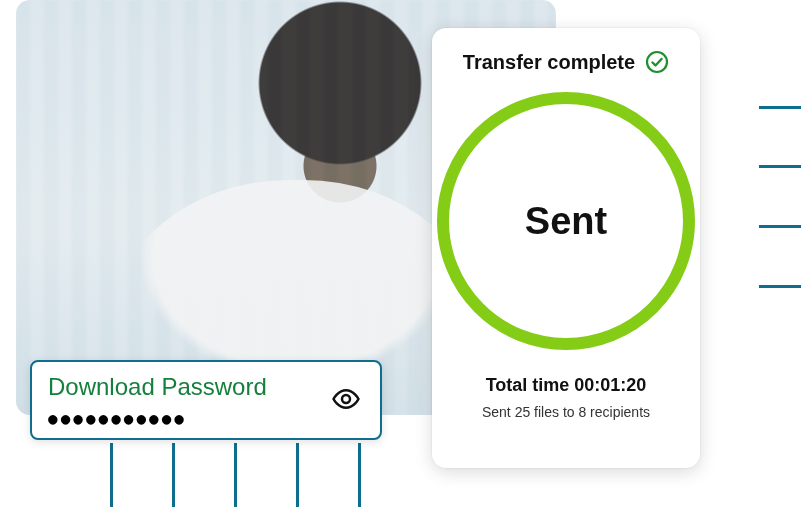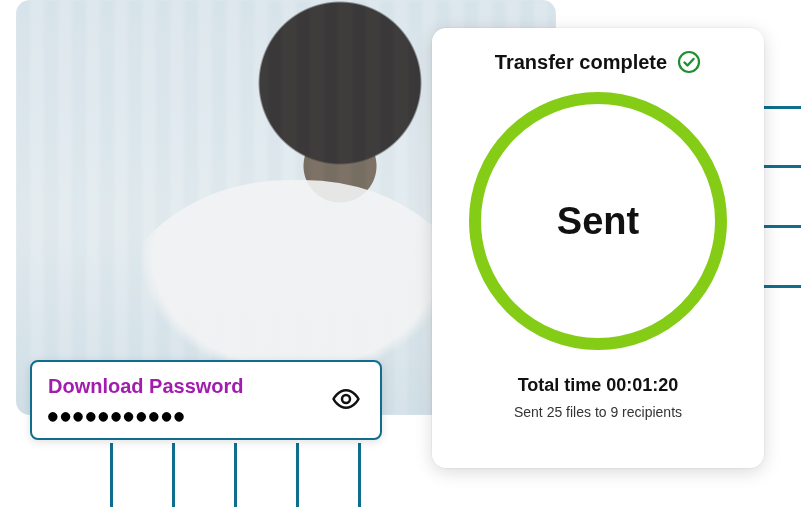--- a/index.html
+++ b/index.html
@@ -50,21 +50,21 @@
     position: absolute;
     bottom: 0;
     width: 3px;
     background: #0f6e8e;
   }
 
   
   .transfer-card {
     position: absolute;
     left: 432px; top: 28px;
-    width: 332px; height: 440px;
+    width: 268px; height: 440px;
     background: #fff;
     border-radius: 14px;
     box-shadow: 0 4px 18px rgba(0,0,0,.15), 0 0 0 1px rgba(0,0,0,.03);
     display: flex;
     flex-direction: column;
     align-items: center;
     padding: 22px 20px 20px 20px;
   }
   .tc-title-row {
     display: flex;
@@ -115,23 +115,23 @@
     border: 2px solid #0f6e8e;
     border-radius: 8px;
     padding: 10px 16px 10px 16px;
     display: flex;
     align-items: center;
     justify-content: space-between;
     box-shadow: 0 2px 8px rgba(0,0,0,.12);
   }
   .pw-left { display: flex; flex-direction: column; gap: 8px; }
   .pw-label {
-    font-size: 20px;
-    color: #a21caf;
-    font-weight: 700;
+    font-size: 24px;
+    color: #15803d;
+    font-weight: 400;
   }
   .pw-dots {
     font-size: 16px;
     letter-spacing: 3px;
     color: #000;
     font-family: monospace;
   }
   .eye-btn {
     width: 36px; height: 36px;
     display: flex; align-items: center; justify-content: center;
@@ -172,21 +172,21 @@
 
     <div class="ring">
       <span class="ring-label">Sent</span>
     </div>
 
     <div class="tc-time">
       <span>Total time</span>
       <span> </span>
       <span>00:01:20</span>
     </div>
-    <div class="tc-sub">Sent 25 files to 9 recipients</div>
+    <div class="tc-sub">Sent 25 files to 8 recipients</div>
   </div>
 
   <div class="pw-card">
     <div class="pw-left">
       <span class="pw-label">Download Password</span>
       <span class="pw-dots">●●●●●●●●●●●</span>
     </div>
     <button class="eye-btn" type="button">
       <span>
         <svg viewBox="0 0 24 24" fill="none">

